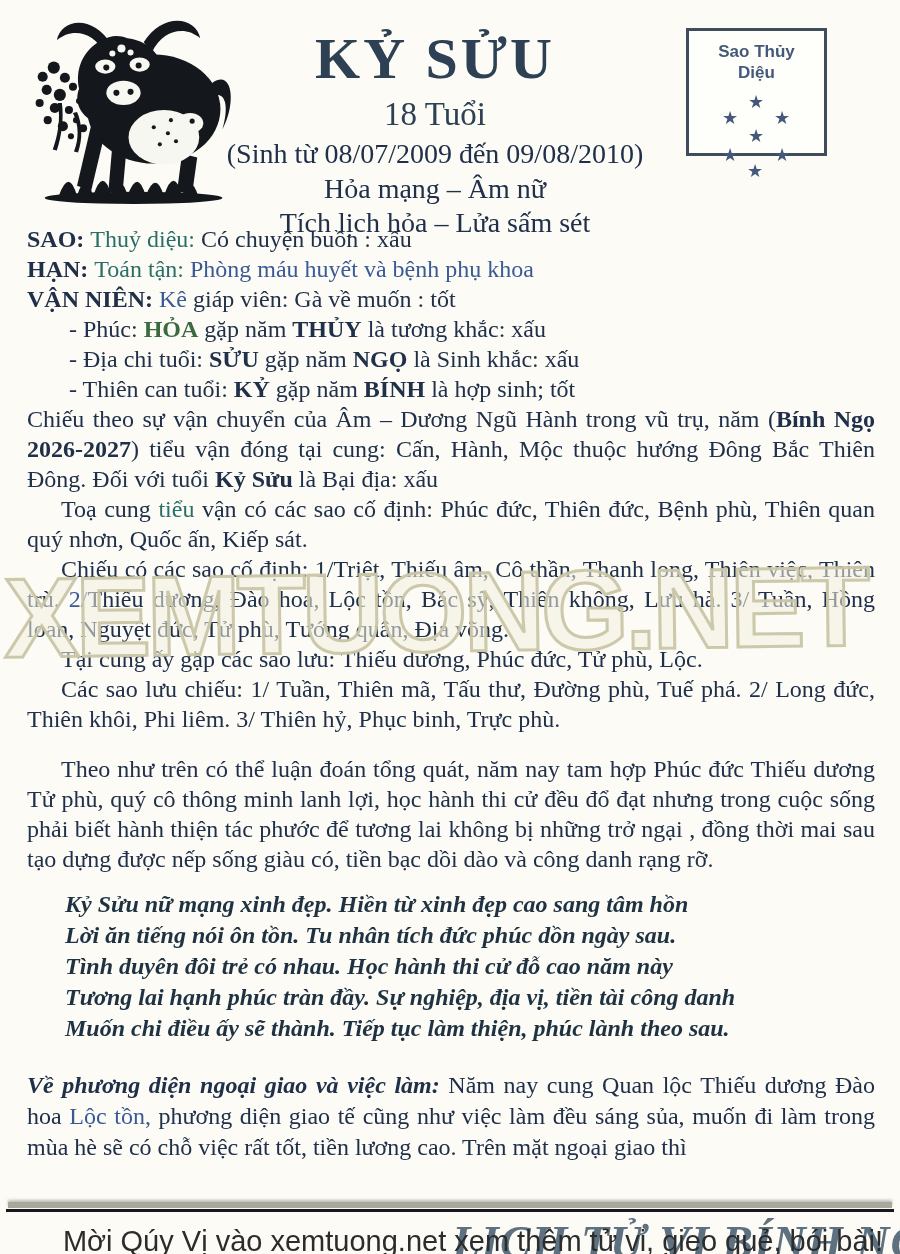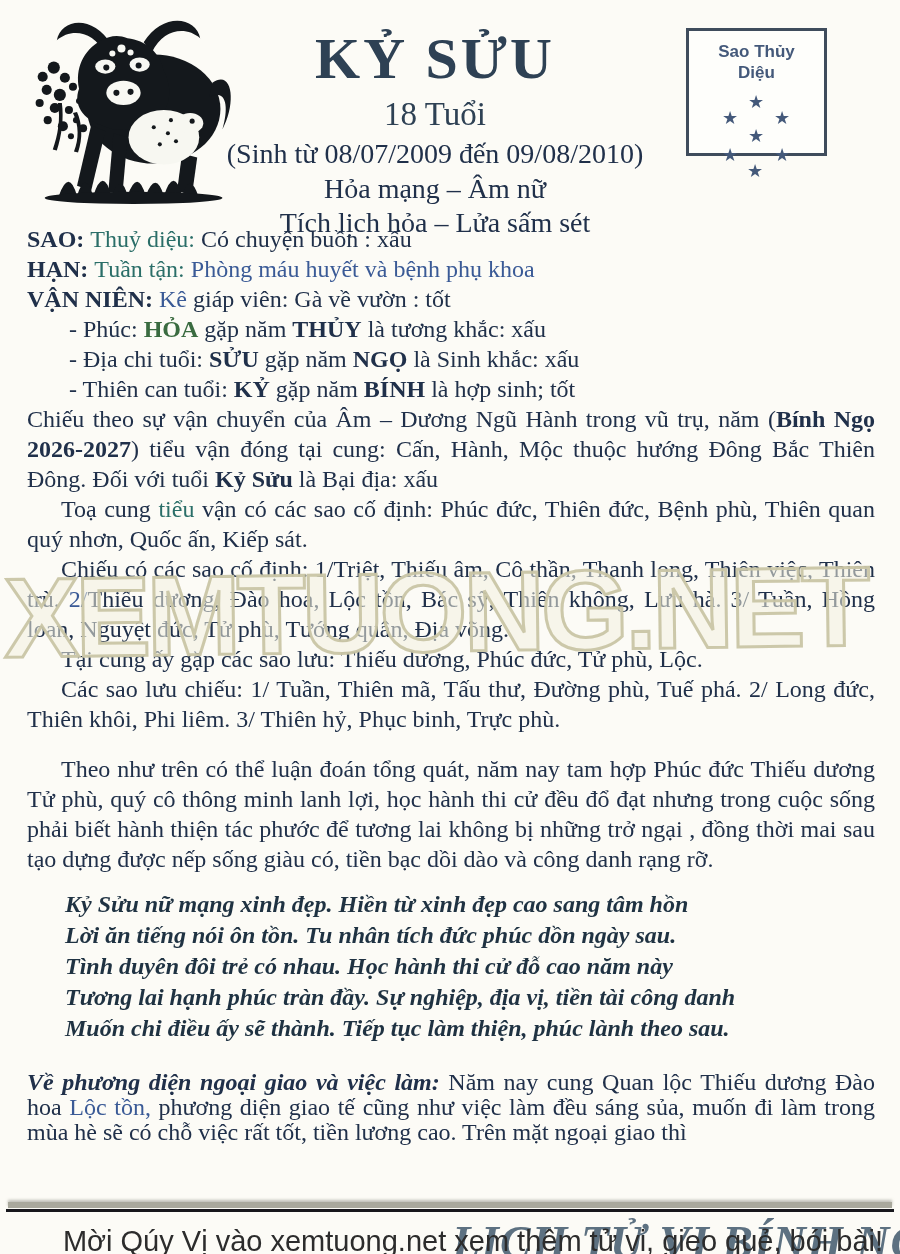--- a/index.html
+++ b/index.html
@@ -38,21 +38,21 @@
   .para { margin:0; text-align:justify; }
   .para.plain { text-align:left; }
   .para.dash  { text-align:left; margin-left:42px; }
   .para.ind   { text-indent:34px; }
   .para.sp8   { margin-top:20px; }
   .para.verse {
     text-align:left; margin-left:38px; font-weight:bold; font-style:italic;
     line-height:31px; color:var(--verse_ink,#1f3242);
   }
   .para.vtop  { margin-top:15px; }
-  .para.final { margin-top:26px; line-height:25px; }
+  .para.final { margin-top:26px; line-height:31px; }
   .b { font-weight:bold; }
   .bi { font-weight:bold; font-style:italic; }
   .teal  { color:var(--teal,#2a6e68); }
   .blue  { color:var(--blue,#3a5a96); }
   .green { color:var(--green,#3a6b40); }
   
   .watermark {
     position:absolute; left:4px; top:556px; width:896px; z-index:3;
     font-family:"Liberation Sans", sans-serif; font-weight:bold;
     font-size:113px; letter-spacing:-4px; line-height:1; white-space:nowrap;
@@ -166,22 +166,22 @@
         <span class="star s3">★</span>
         <span class="star s4">★</span>
         <span class="star s5">★</span>
         <span class="star s6">★</span>
         <span class="star s7">★</span>
       </div>
   </div>
 
   <div class="bodytext" id="body-paragraphs">
       <div class="para plain"><span class="b">SAO: </span><span class="teal">Thuỷ diệu: </span><span>Có chuyện buồn : xấu</span></div>
-      <div class="para plain"><span class="b">HẠN: </span><span class="teal">Tuần tận: </span><span class="blue">Phòng máu huyết và bệnh phụ khoa</span></div>
-      <div class="para plain"><span class="b">VẬN NIÊN: </span><span class="blue">Kê</span><span> giáp viên: Gà về vườn : tốt</span></div>
+      <div class="para plain"><span class="b">HẠN: </span><span class="teal">Toán tận: </span><span class="blue">Phòng máu huyết và bệnh phụ khoa</span></div>
+      <div class="para plain"><span class="b">VẬN NIÊN: </span><span class="blue">Kê</span><span> giáp viên: Gà về muốn : tốt</span></div>
       <div class="para dash"><span>- Phúc: </span><span class="b green">HỎA</span><span> gặp năm </span><span class="b">THỦY</span><span> là tương khắc: xấu</span></div>
       <div class="para dash"><span>- Địa chi tuổi: </span><span class="b">SỬU</span><span> gặp năm </span><span class="b">NGỌ</span><span> là Sinh khắc: xấu</span></div>
       <div class="para dash"><span>- Thiên can tuổi: </span><span class="b">KỶ</span><span> gặp năm </span><span class="b">BÍNH</span><span>  là hợp sinh; tốt</span></div>
       <div class="para "><span>Chiếu theo sự vận chuyển của Âm – Dương Ngũ Hành trong vũ trụ, năm (</span><span class="b">Bính Ngọ 2026-2027</span><span>) tiểu vận đóng tại cung: Cấn, Hành, Mộc thuộc hướng Đông Bắc Thiên Đông. Đối với tuổi </span><span class="b">Kỷ Sửu</span><span> là Bại địa: xấu</span></div>
       <div class="para ind"><span>Toạ cung </span><span class="teal">tiểu</span><span> vận có các sao cố định: Phúc đức, Thiên đức, Bệnh phù, Thiên quan quý nhơn, Quốc ấn, Kiếp sát.</span></div>
       <div class="para ind"><span>Chiếu có các sao cố định: 1/Triệt, Thiếu âm, Cô thần, Thanh long, Thiên việc, Thiên trù. </span><span class="blue">2/</span><span>Thiếu dương, Đào hoa, Lộc tồn, Bác sỹ, Thiên không, Lưu hà. 3/ Tuần, Hồng loan, Nguyệt đức, Tử phù, Tướng quân, Địa võng.</span></div>
       <div class="para ind"><span>Tại cung ấy gặp các sao lưu: Thiếu dương, Phúc đức, Tử phù, Lộc.</span></div>
       <div class="para ind"><span>Các sao lưu chiếu: 1/ Tuần, Thiên mã, Tấu thư, Đường phù, Tuế phá. 2/ Long đức, Thiên khôi, Phi liêm. 3/ Thiên hỷ, Phục binh, Trực phù.</span></div>
       <div class="para ind sp8"><span>Theo như trên có thể luận đoán tổng quát, năm nay tam hợp Phúc đức Thiếu dương Tử phù, quý cô thông minh lanh lợi, học hành thi cử đều đổ đạt nhưng trong cuộc sống phải biết hành thiện tác phước để tương lai không bị những trở ngại , đồng thời mai sau tạo dựng được nếp sống giàu có, tiền bạc dồi dào và công danh rạng rỡ.</span></div>
       <div class="para verse vtop"><span>Kỷ Sửu nữ mạng xinh đẹp. Hiền từ xinh đẹp cao sang tâm hồn</span></div>

